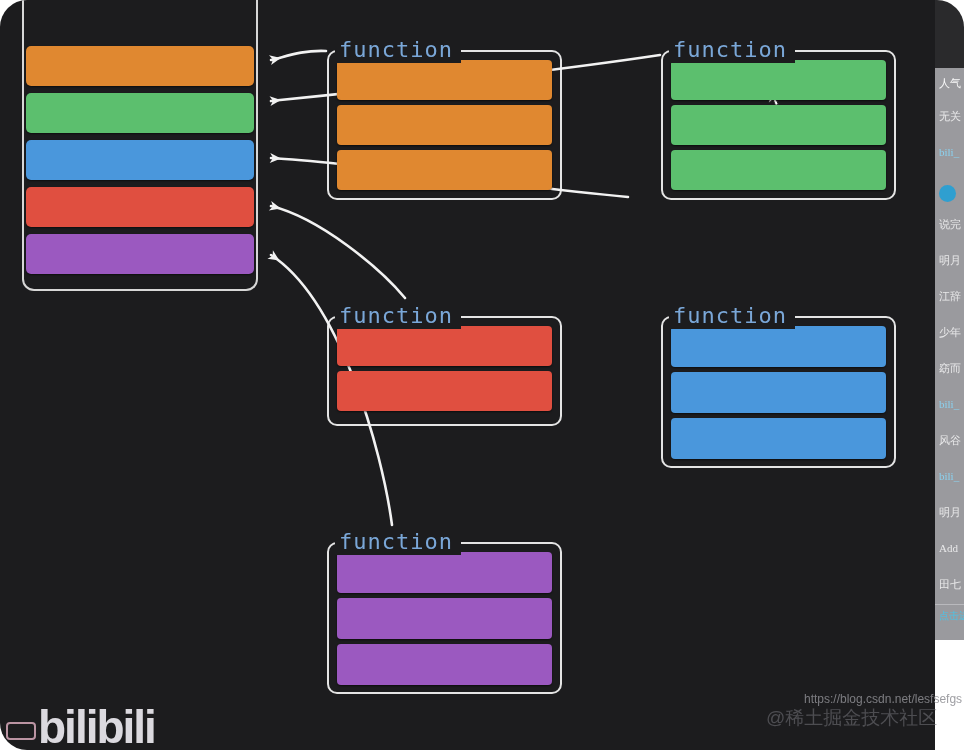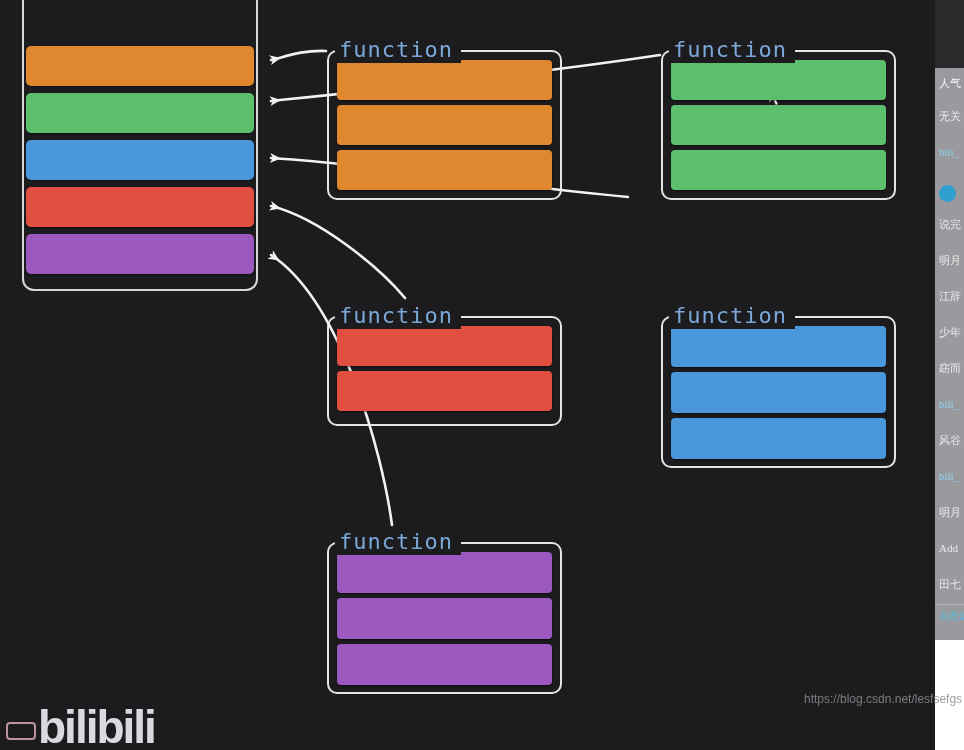--- a/index.html
+++ b/index.html
@@ -1,21 +1,21 @@
 <!DOCTYPE html>
 <html><head>
 <meta charset="utf-8">
 <style>
   html,body{margin:0;padding:0;}
   body{
     width:964px;height:750px;overflow:hidden;
     background:#ffffff;
     font-family:"DejaVu Sans Mono", monospace;
   }
-  #root{position:relative;width:964px;height:750px;overflow:hidden;}
+  #root{position:relative;width:964px;height:750px;overflow:hidden;border-radius:27px;}
 
   
   .canvas{
     position:absolute;left:0;top:0;width:935px;height:722px;
     background:#1c1c1e;
   }
   .canvas-fill-bottom{
     position:absolute;left:0;top:710px;width:935px;height:40px;background:#1c1c1e;
   }
 
@@ -250,14 +250,15 @@
     <div class="sb-sep"></div>
     <div class="sb-cyan">点击进入</div>
     <div class="sb-strong">葱铁</div>
 
   </div>
 
   <div class="bili-tv"></div>
   <div class="bili-logo">bilibili</div>
 
   <div class="wm-url">https://blog.csdn.net/lesfsefgs</div>
+  <div class="wm-cn">@稀土掘金技术社区</div>
 
 </div>
 
 </body></html>

